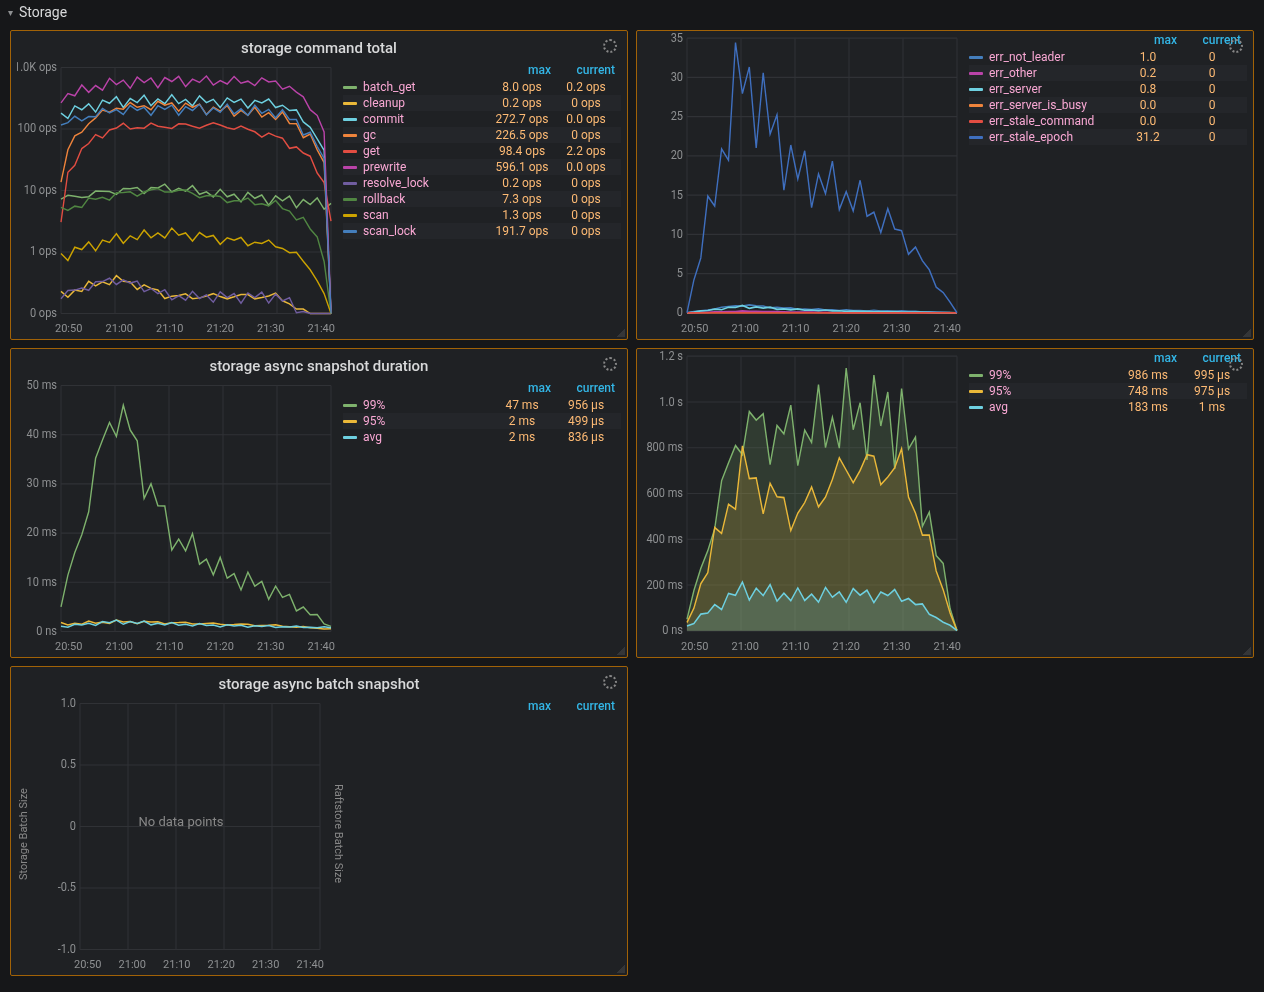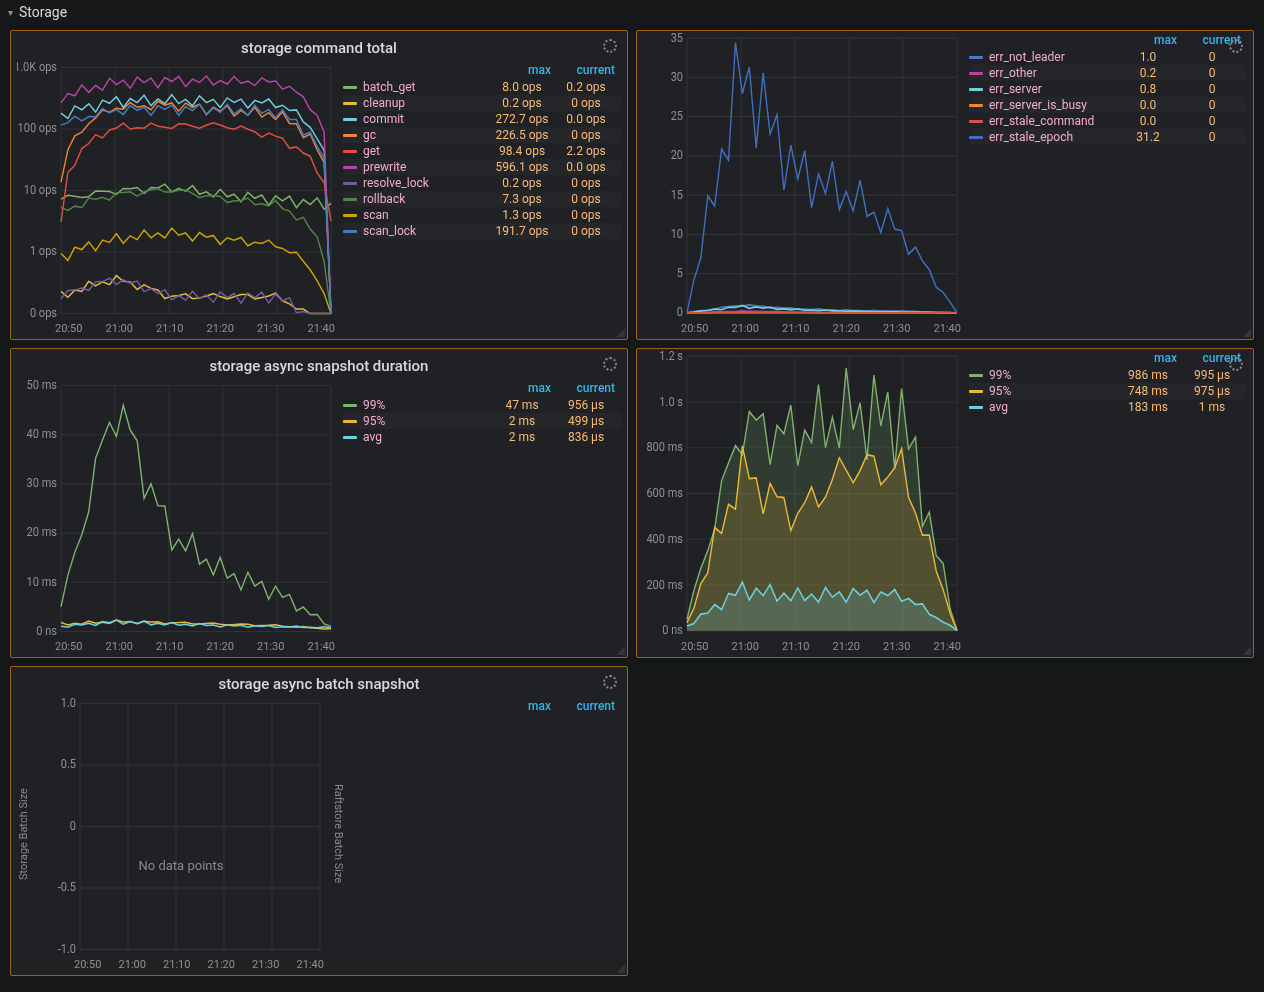--- a/index.html
+++ b/index.html
@@ -61,21 +61,21 @@
   .axis-label { fill:#8e9092; font-size:11px; }
   .grid-line { stroke:#303236; stroke-width:1; }
   .legend { flex:1; min-width:230px; display:flex; flex-direction:column; font-size:12px;}
   .legend-header { display:flex; justify-content:flex-end; gap:0; }
   .legend-header span { width:64px; text-align:right; color:#33b5e5; font-weight:500; padding:2px 6px;}
   .legend-row { display:flex; align-items:center; padding:1px 0; }
   .legend-row:nth-child(even){ background:#24262a; }
   .swatch { width:14px; height:3px; margin-right:6px; border-radius:1px;}
   .legend-name { flex:1; color:#f9a8d4; white-space:nowrap; overflow:hidden; text-overflow:ellipsis;}
   .legend-val { width:64px; text-align:center; color:#fdba74; padding-right:6px;}
-  .no-data { position:absolute; top:45%; left:0; right:0; text-align:center; color:#888; font-size:13px;margin-top:44px;}
+  .no-data { position:absolute; top:45%; left:0; right:0; text-align:center; color:#888; font-size:13px;}
   .vlabel { writing-mode: vertical-rl; transform: rotate(180deg); color:#888; font-size:11px; text-align:center;}
   .vlabel.right { transform: none; writing-mode: vertical-rl;}
   .xticks { display:flex; justify-content:space-between; padding:2px 2px 0 38px; color:#8e9092; font-size:11px;align-items:flex-end;}
 </style>
 </head>
 <body>
 
 <div class="row-header">
   <span class="chevron">▾</span>
   <span>Storage</span>

